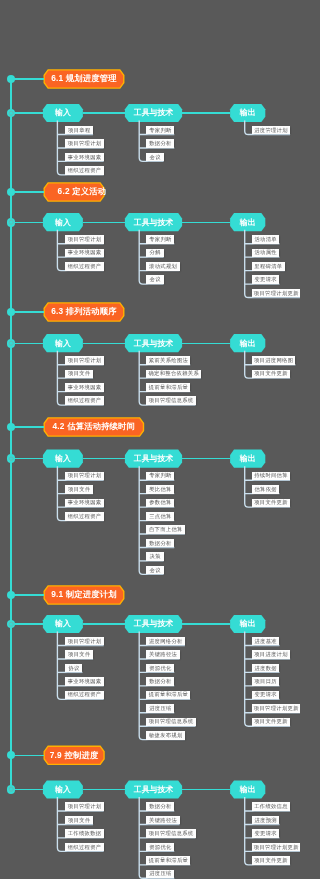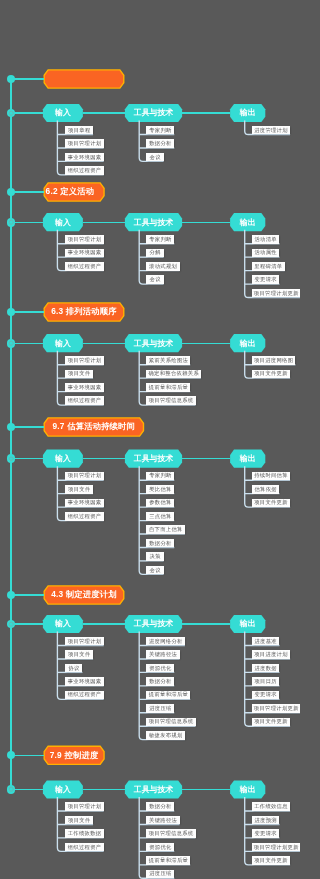--- a/index.html
+++ b/index.html
@@ -130,38 +130,39 @@
       <path d="M230.1 785.769 L234 780.4 L261.40000000000003 780.4 L265.3 785.769 L265.3 793.231 L261.40000000000003 798.6 L234 798.6 L230.1 793.231 Z" fill="#35dcd4"></path>
       <path d="M244.7 811 H 290.12" fill="none" stroke="#cbe0ee" stroke-width="1.35"></path>
       <path d="M244.7 824.45 H 279.48" fill="none" stroke="#cbe0ee" stroke-width="1.35"></path>
       <path d="M244.7 837.9 H 279.48" fill="none" stroke="#cbe0ee" stroke-width="1.35"></path>
       <path d="M244.7 851.35 H 300.76" fill="none" stroke="#cbe0ee" stroke-width="1.35"></path>
       <path d="M244.7 797.1 V 861.1999999999999 Q 244.7 864.8 248.29999999999998 864.8 H 290.12" fill="none" stroke="#cbe0ee" stroke-width="1.35"></path>
     </svg>
     <div class="spine" style="left: 10.32px; top: 79px; height: 710.5px;"></div>
     <div class="hline" style="left: 11px; top: 78.32px; width: 33.2px;"></div>
     <div class="dot" style="left: 6.8px; top: 74.8px; width: 8.4px; height: 8.4px;"></div>
+    <div class="sechead" style="left: 44.2px; top: 69.9px; height: 18.2px; width: 79.56px; font-size: 8.3px;">6.1 规划进度管理</div>
     <div class="hline" style="left: 11px; top: 112.32px; width: 31.9px;"></div>
     <div class="ring" style="left: 6.6px; top: 108.6px; width: 8.8px; height: 8.8px;"></div>
     <div class="branch" style="left: 42.9px; top: 103.9px; width: 40px; height: 18.2px; font-size: 7.9px;">输入</div>
     <div class="leaf" style="left: 65.2px; top: 125.9px; width: 27.88px; height: 8.6px; font-size: 5.3px;">项目章程</div>
     <div class="leaf" style="left: 65.2px; top: 139.35px; width: 38.52px; height: 8.6px; font-size: 5.3px;">项目管理计划</div>
     <div class="leaf" style="left: 65.2px; top: 152.8px; width: 38.52px; height: 8.6px; font-size: 5.3px;">事业环境因素</div>
     <div class="leaf" style="left: 65.2px; top: 166.25px; width: 38.52px; height: 8.6px; font-size: 5.3px;">组织过程资产</div>
     <div class="hline" style="left: 82.9px; top: 112.32px; width: 42px;"></div>
     <div class="branch" style="left: 124.9px; top: 103.9px; width: 57.2px; height: 18.2px; font-size: 7.9px;">工具与技术</div>
     <div class="leaf" style="left: 146.4px; top: 125.9px; width: 27.88px; height: 8.6px; font-size: 5.3px;">专家判断</div>
     <div class="leaf" style="left: 146.4px; top: 139.35px; width: 27.88px; height: 8.6px; font-size: 5.3px;">数据分析</div>
     <div class="leaf" style="left: 146.4px; top: 152.8px; width: 17.24px; height: 8.6px; font-size: 5.3px;">会议</div>
     <div class="hline" style="left: 182.1px; top: 112.32px; width: 48px;"></div>
     <div class="branch" style="left: 230.1px; top: 103.9px; width: 35.2px; height: 18.2px; font-size: 7.9px;">输出</div>
     <div class="leaf" style="left: 251.6px; top: 125.9px; width: 38.52px; height: 8.6px; font-size: 5.3px;">进度管理计划</div>
     <div class="hline" style="left: 11px; top: 191.32px; width: 33.2px;"></div>
     <div class="dot" style="left: 6.8px; top: 187.8px; width: 8.4px; height: 8.4px;"></div>
-    <div class="sechead" style="left: 40px; top: 182.9px; height: 18.2px; width: 59.84px; font-size: 8.3px;">6.2 定义活动</div>
+    <div class="sechead" style="left: 52px; top: 182.9px; height: 18.2px; width: 59.84px; font-size: 8.3px;">6.2 定义活动</div>
     <div class="hline" style="left: 11px; top: 221.52px; width: 31.9px;"></div>
     <div class="ring" style="left: 6.6px; top: 217.8px; width: 8.8px; height: 8.8px;"></div>
     <div class="branch" style="left: 42.9px; top: 213.1px; width: 40px; height: 18.2px; font-size: 7.9px;">输入</div>
     <div class="leaf" style="left: 65.2px; top: 235.1px; width: 38.52px; height: 8.6px; font-size: 5.3px;">项目管理计划</div>
     <div class="leaf" style="left: 65.2px; top: 248.55px; width: 38.52px; height: 8.6px; font-size: 5.3px;">事业环境因素</div>
     <div class="leaf" style="left: 65.2px; top: 262px; width: 38.52px; height: 8.6px; font-size: 5.3px;">组织过程资产</div>
     <div class="hline" style="left: 82.9px; top: 221.52px; width: 42px;"></div>
     <div class="branch" style="left: 124.9px; top: 213.1px; width: 57.2px; height: 18.2px; font-size: 7.9px;">工具与技术</div>
     <div class="leaf" style="left: 146.4px; top: 235.1px; width: 27.88px; height: 8.6px; font-size: 5.3px;">专家判断</div>
     <div class="leaf" style="left: 146.4px; top: 248.55px; width: 17.24px; height: 8.6px; font-size: 5.3px;">分解</div>
@@ -189,21 +190,21 @@
     <div class="leaf" style="left: 146.4px; top: 356.1px; width: 43.84px; height: 8.6px; font-size: 5.3px;">紧前关系绘图法</div>
     <div class="leaf" style="left: 146.4px; top: 369.55px; width: 54.48px; height: 8.6px; font-size: 5.3px;">确定和整合依赖关系</div>
     <div class="leaf" style="left: 146.4px; top: 383px; width: 43.84px; height: 8.6px; font-size: 5.3px;">提前量和滞后量</div>
     <div class="leaf" style="left: 146.4px; top: 396.45px; width: 49.16px; height: 8.6px; font-size: 5.3px;">项目管理信息系统</div>
     <div class="hline" style="left: 182.1px; top: 342.52px; width: 48px;"></div>
     <div class="branch" style="left: 230.1px; top: 334.1px; width: 35.2px; height: 18.2px; font-size: 7.9px;">输出</div>
     <div class="leaf" style="left: 251.6px; top: 356.1px; width: 43.84px; height: 8.6px; font-size: 5.3px;">项目进度网络图</div>
     <div class="leaf" style="left: 251.6px; top: 369.55px; width: 38.52px; height: 8.6px; font-size: 5.3px;">项目文件更新</div>
     <div class="hline" style="left: 11px; top: 426.32px; width: 33.2px;"></div>
     <div class="dot" style="left: 6.8px; top: 422.8px; width: 8.4px; height: 8.4px;"></div>
-    <div class="sechead" style="left: 44.2px; top: 417.9px; height: 18.2px; width: 99.28px; font-size: 8.3px;">9.7 估算活动持续时间</div>
+    <div class="sechead" style="left: 44.2px; top: 417.9px; height: 18.2px; width: 99.28px; font-size: 8.3px;">4.2 估算活动持续时间</div>
     <div class="hline" style="left: 11px; top: 458.02px; width: 31.9px;"></div>
     <div class="ring" style="left: 6.6px; top: 454.3px; width: 8.8px; height: 8.8px;"></div>
     <div class="branch" style="left: 42.9px; top: 449.6px; width: 40px; height: 18.2px; font-size: 7.9px;">输入</div>
     <div class="leaf" style="left: 65.2px; top: 471.6px; width: 38.52px; height: 8.6px; font-size: 5.3px;">项目管理计划</div>
     <div class="leaf" style="left: 65.2px; top: 485.05px; width: 27.88px; height: 8.6px; font-size: 5.3px;">项目文件</div>
     <div class="leaf" style="left: 65.2px; top: 498.5px; width: 38.52px; height: 8.6px; font-size: 5.3px;">事业环境因素</div>
     <div class="leaf" style="left: 65.2px; top: 511.95px; width: 38.52px; height: 8.6px; font-size: 5.3px;">组织过程资产</div>
     <div class="hline" style="left: 82.9px; top: 458.02px; width: 42px;"></div>
     <div class="branch" style="left: 124.9px; top: 449.6px; width: 57.2px; height: 18.2px; font-size: 7.9px;">工具与技术</div>
     <div class="leaf" style="left: 146.4px; top: 471.6px; width: 27.88px; height: 8.6px; font-size: 5.3px;">专家判断</div>
@@ -214,21 +215,21 @@
     <div class="leaf" style="left: 146.4px; top: 538.85px; width: 27.88px; height: 8.6px; font-size: 5.3px;">数据分析</div>
     <div class="leaf" style="left: 146.4px; top: 552.3px; width: 17.24px; height: 8.6px; font-size: 5.3px;">决策</div>
     <div class="leaf" style="left: 146.4px; top: 565.75px; width: 17.24px; height: 8.6px; font-size: 5.3px;">会议</div>
     <div class="hline" style="left: 182.1px; top: 458.02px; width: 48px;"></div>
     <div class="branch" style="left: 230.1px; top: 449.6px; width: 35.2px; height: 18.2px; font-size: 7.9px;">输出</div>
     <div class="leaf" style="left: 251.6px; top: 471.6px; width: 38.52px; height: 8.6px; font-size: 5.3px;">持续时间估算</div>
     <div class="leaf" style="left: 251.6px; top: 485.05px; width: 27.88px; height: 8.6px; font-size: 5.3px;">估算依据</div>
     <div class="leaf" style="left: 251.6px; top: 498.5px; width: 38.52px; height: 8.6px; font-size: 5.3px;">项目文件更新</div>
     <div class="hline" style="left: 11px; top: 594.32px; width: 33.2px;"></div>
     <div class="dot" style="left: 6.8px; top: 590.8px; width: 8.4px; height: 8.4px;"></div>
-    <div class="sechead" style="left: 44.2px; top: 585.9px; height: 18.2px; width: 79.56px; font-size: 8.3px;">4.3 制定进度计划</div>
+    <div class="sechead" style="left: 44.2px; top: 585.9px; height: 18.2px; width: 79.56px; font-size: 8.3px;">9.1 制定进度计划</div>
     <div class="hline" style="left: 11px; top: 623.32px; width: 31.9px;"></div>
     <div class="ring" style="left: 6.6px; top: 619.6px; width: 8.8px; height: 8.8px;"></div>
     <div class="branch" style="left: 42.9px; top: 614.9px; width: 40px; height: 18.2px; font-size: 7.9px;">输入</div>
     <div class="leaf" style="left: 65.2px; top: 636.9px; width: 38.52px; height: 8.6px; font-size: 5.3px;">项目管理计划</div>
     <div class="leaf" style="left: 65.2px; top: 650.35px; width: 27.88px; height: 8.6px; font-size: 5.3px;">项目文件</div>
     <div class="leaf" style="left: 65.2px; top: 663.8px; width: 17.24px; height: 8.6px; font-size: 5.3px;">协议</div>
     <div class="leaf" style="left: 65.2px; top: 677.25px; width: 38.52px; height: 8.6px; font-size: 5.3px;">事业环境因素</div>
     <div class="leaf" style="left: 65.2px; top: 690.7px; width: 38.52px; height: 8.6px; font-size: 5.3px;">组织过程资产</div>
     <div class="hline" style="left: 82.9px; top: 623.32px; width: 42px;"></div>
     <div class="branch" style="left: 124.9px; top: 614.9px; width: 57.2px; height: 18.2px; font-size: 7.9px;">工具与技术</div>

